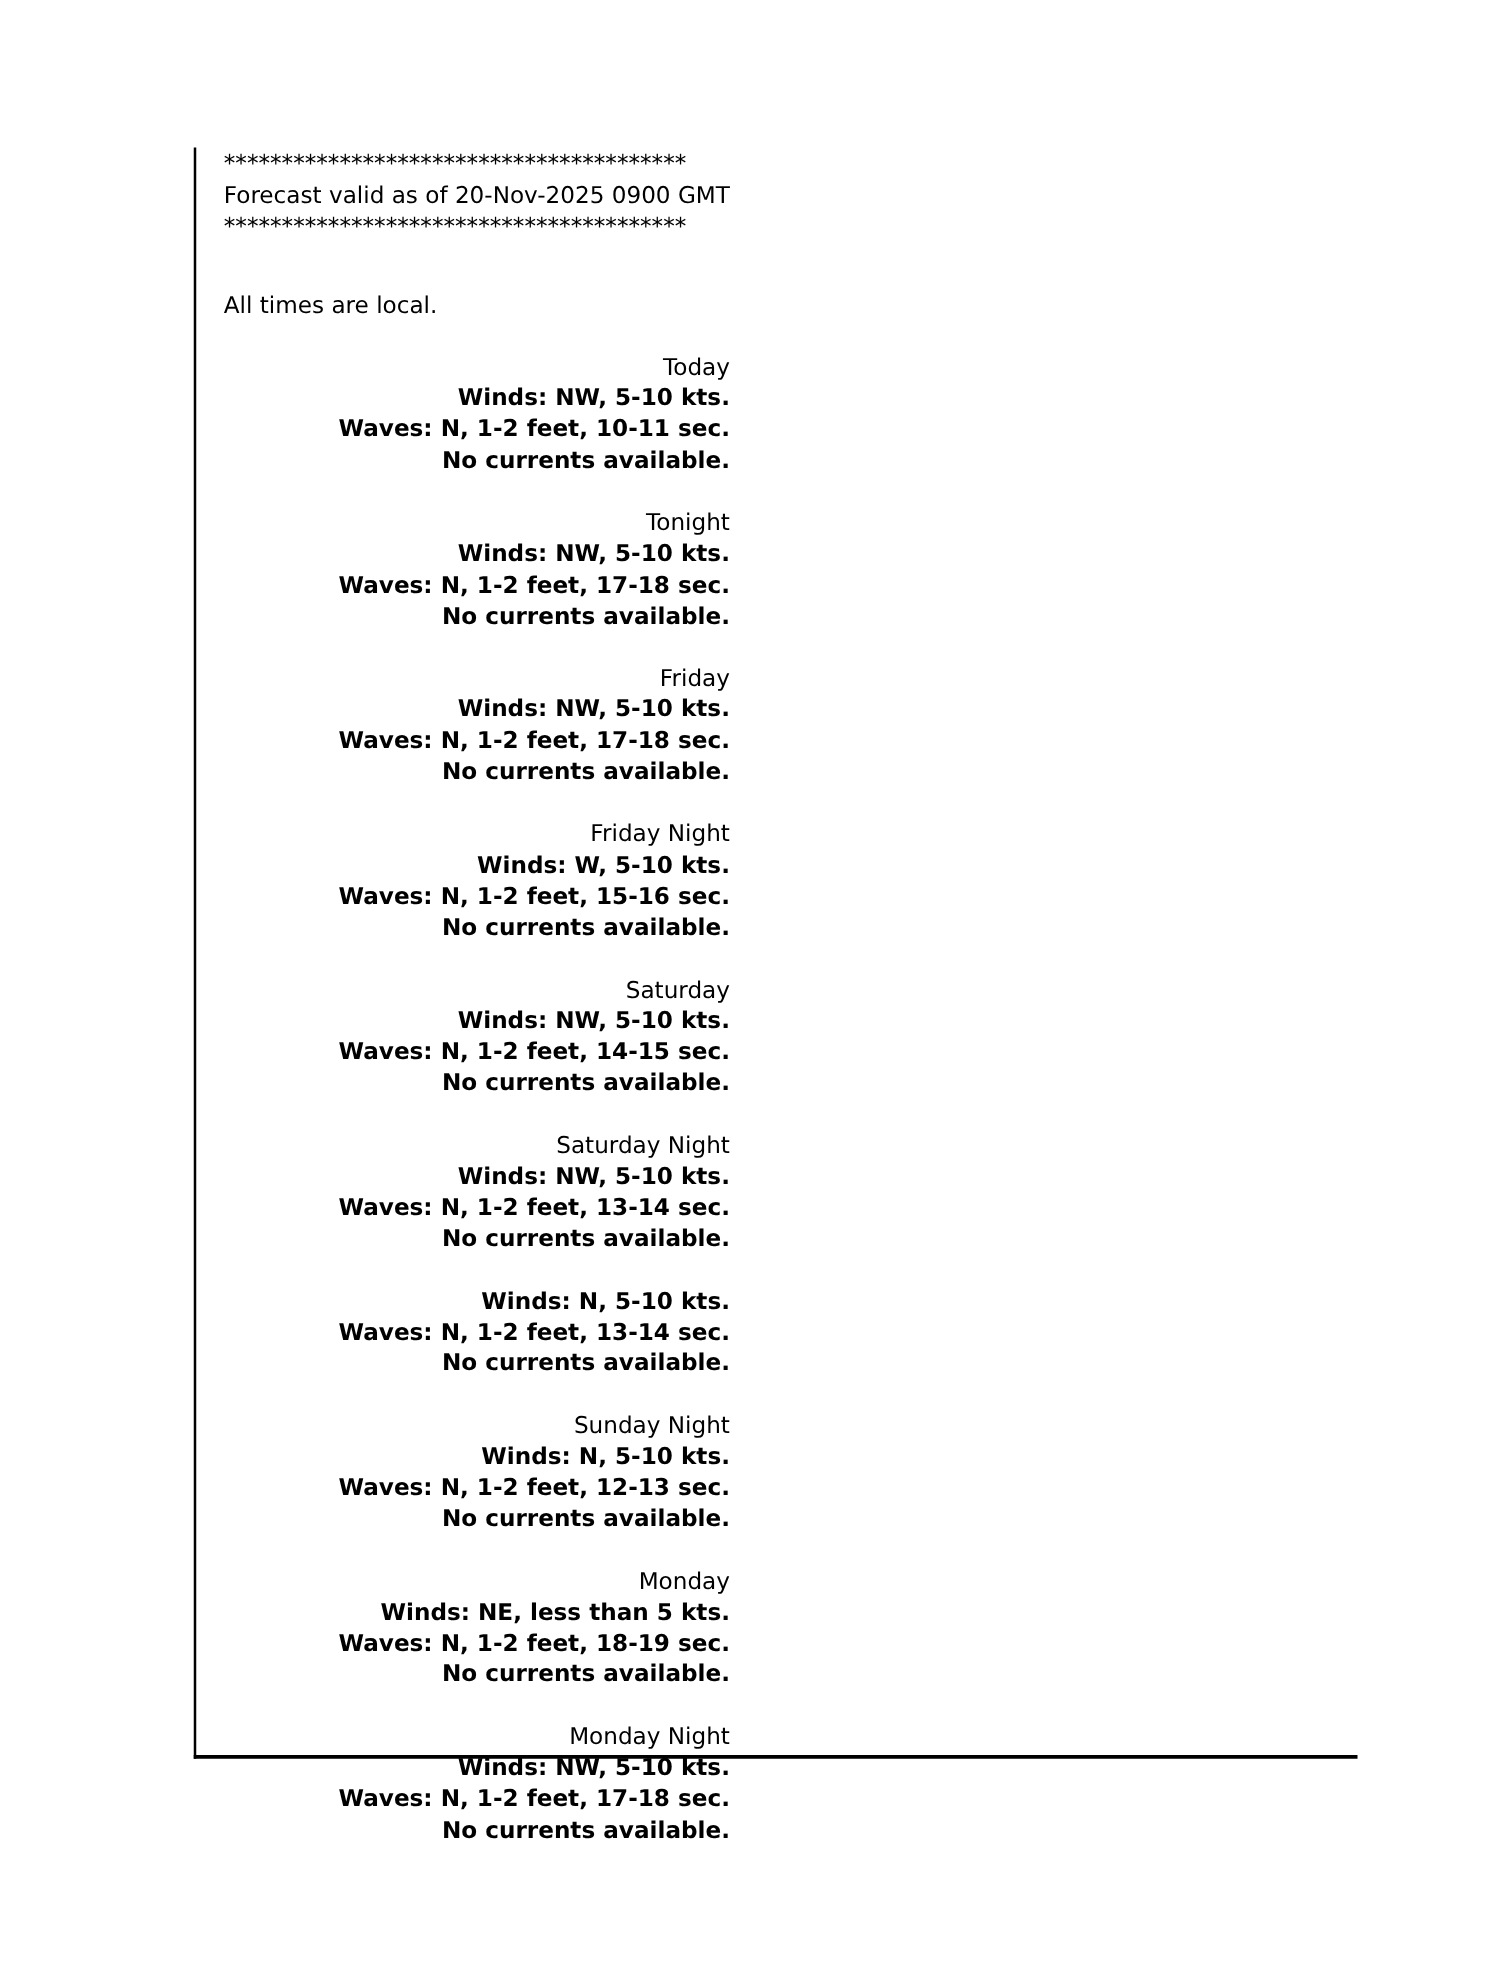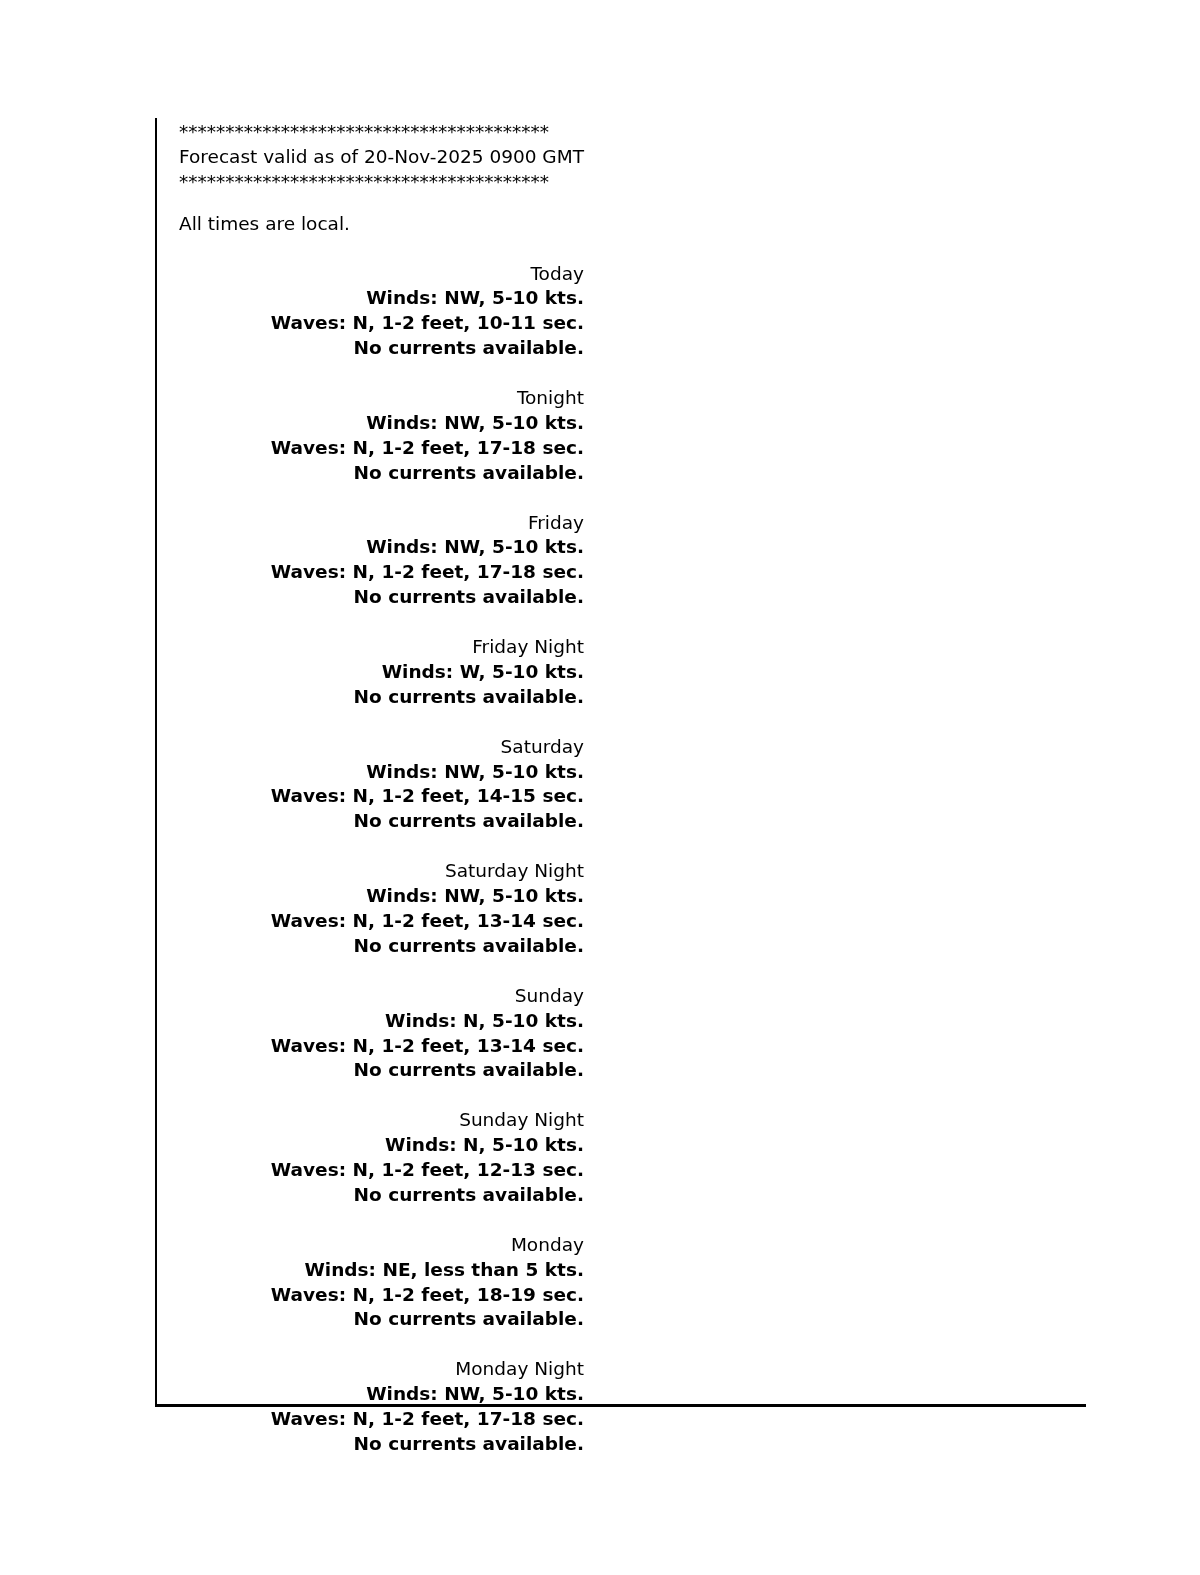--- a/index.html
+++ b/index.html
@@ -41,21 +41,21 @@
     font-weight: 400;
   }
   .line {
     white-space: pre; 
   }
   .ind {
     padding-left: 6px; 
     font-weight: bold;
   }
   .gap-1 {
-    margin-top: 17px; 
+    margin-top: 38px; 
   }
   .section {
     margin-top: 24.9px; 
     text-align: right;
   }
 </style>
 </head>
 <body>
 
 <div class="frame-left"></div>
@@ -85,39 +85,39 @@
   <div class="section">
     <div class="line">Friday</div>
     <div class="line ind">Winds: NW, 5-10 kts.</div>
     <div class="line ind">Waves: N, 1-2 feet, 17-18 sec.</div>
     <div class="line ind">No currents available.</div>
   </div>
 
   <div class="section">
     <div class="line">Friday Night</div>
     <div class="line ind">Winds: W, 5-10 kts.</div>
+    <div class="line ind">Waves: N, 1-2 feet, 15-16 sec.</div>
     <div class="line ind">No currents available.</div>
   </div>
 
   <div class="section">
     <div class="line">Saturday</div>
     <div class="line ind">Winds: NW, 5-10 kts.</div>
     <div class="line ind">Waves: N, 1-2 feet, 14-15 sec.</div>
     <div class="line ind">No currents available.</div>
   </div>
 
   <div class="section">
     <div class="line">Saturday Night</div>
     <div class="line ind">Winds: NW, 5-10 kts.</div>
     <div class="line ind">Waves: N, 1-2 feet, 13-14 sec.</div>
     <div class="line ind">No currents available.</div>
   </div>
 
   <div class="section">
-    <div class="line">Sunday</div>
     <div class="line ind">Winds: N, 5-10 kts.</div>
     <div class="line ind">Waves: N, 1-2 feet, 13-14 sec.</div>
     <div class="line ind">No currents available.</div>
   </div>
 
   <div class="section">
     <div class="line">Sunday Night</div>
     <div class="line ind">Winds: N, 5-10 kts.</div>
     <div class="line ind">Waves: N, 1-2 feet, 12-13 sec.</div>
     <div class="line ind">No currents available.</div>

